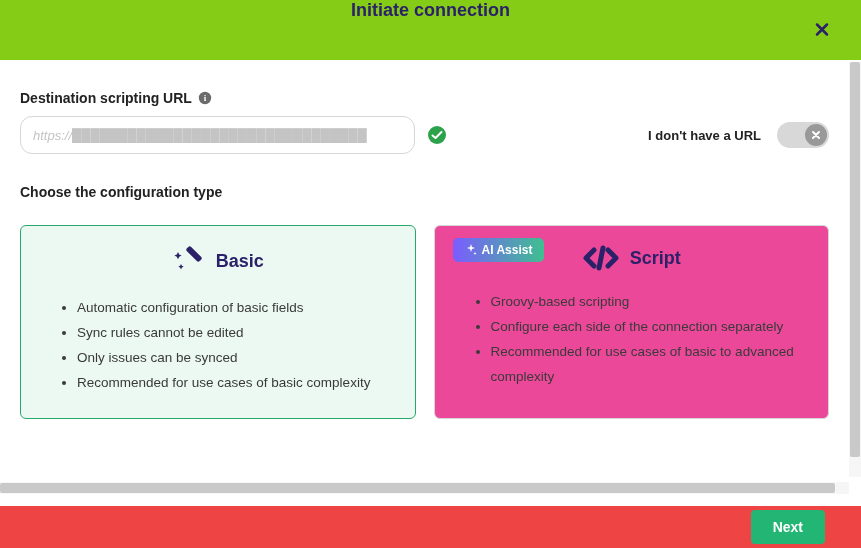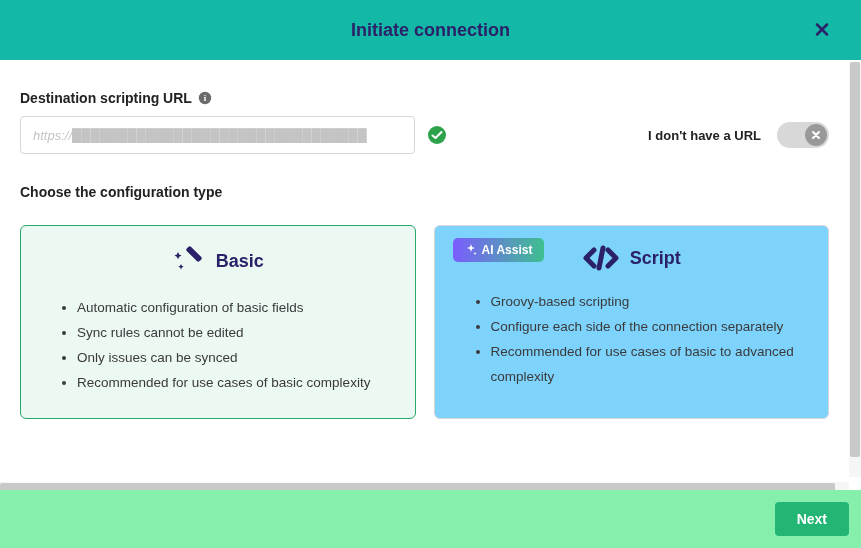--- a/index.html
+++ b/index.html
@@ -5,24 +5,23 @@
   * { box-sizing: border-box; margin: 0; padding: 0; }
   body {
     font-family: -apple-system, BlinkMacSystemFont, "Segoe UI", Arial, sans-serif;
     width: 861px;
     height: 548px;
     background: #fff;
     position: relative;
     overflow: hidden;
   }
   .header-bar {
-    background: #14b8a6;
+    background: #84cc16;
     height: 60px;
     display: flex;
-    align-items: center;
     justify-content: center;
     position: relative;
   }
   .header-title {
     color: #2b2169;
     font-size: 18px;
     font-weight: 700;
   }
   .close-btn {
     position: absolute;
@@ -98,21 +97,21 @@
     width: 14px;
     height: 14px;
     display: inline-flex;
     align-items: center;
     justify-content: center;
   }
   .url-input {
     width: 395px;
     height: 38px;
     border: 1px solid #d6d6d6;
-    border-radius: 4px;
+    border-radius: 12px;
     padding: 13px 12px;
     font-size: 13px;
     color: #c4c4c4;
     font-style: italic;
     outline: none;
   }
   .check-icon {
     width: 20px;
     height: 20px;
     display: inline-flex;
@@ -162,21 +161,21 @@
   }
   .cards-row {
     display: flex;
     gap: 18px;
   }
   .card {
     flex: 1;
     border: 1px solid #d6d6d6;
     border-radius: 6px;
     padding: 18px 18px 22px 18px;
-    background: #7dd3fc;
+    background: #ec4899;
     cursor: pointer;
   }
   .card.selected {
     border-color: #28a96c;
     background: #ecf9f2;
   }
   .card-header {
     display: flex;
     align-items: center;
     justify-content: center;
@@ -208,26 +207,26 @@
     padding-left: 38px;
     color: #3a3a3a;
     font-size: 13.5px;
     line-height: 1.85;
   }
   .footer {
     position: absolute;
     left: 0;
     right: 0;
     bottom: 0;
-    height: 58px;
+    height: 42px;
     display: flex;
     align-items: center;
     justify-content: flex-end;
-    padding: 0 12px;
-    background: #86efac;
+    padding: 0 36px;
+    background: #ef4444;
   }
   .next-btn {
     background: #23b574;
     color: #fff;
     border: none;
     border-radius: 4px;
     padding: 9px 22px;
     font-size: 14px;
     font-weight: 700;
     cursor: pointer;

